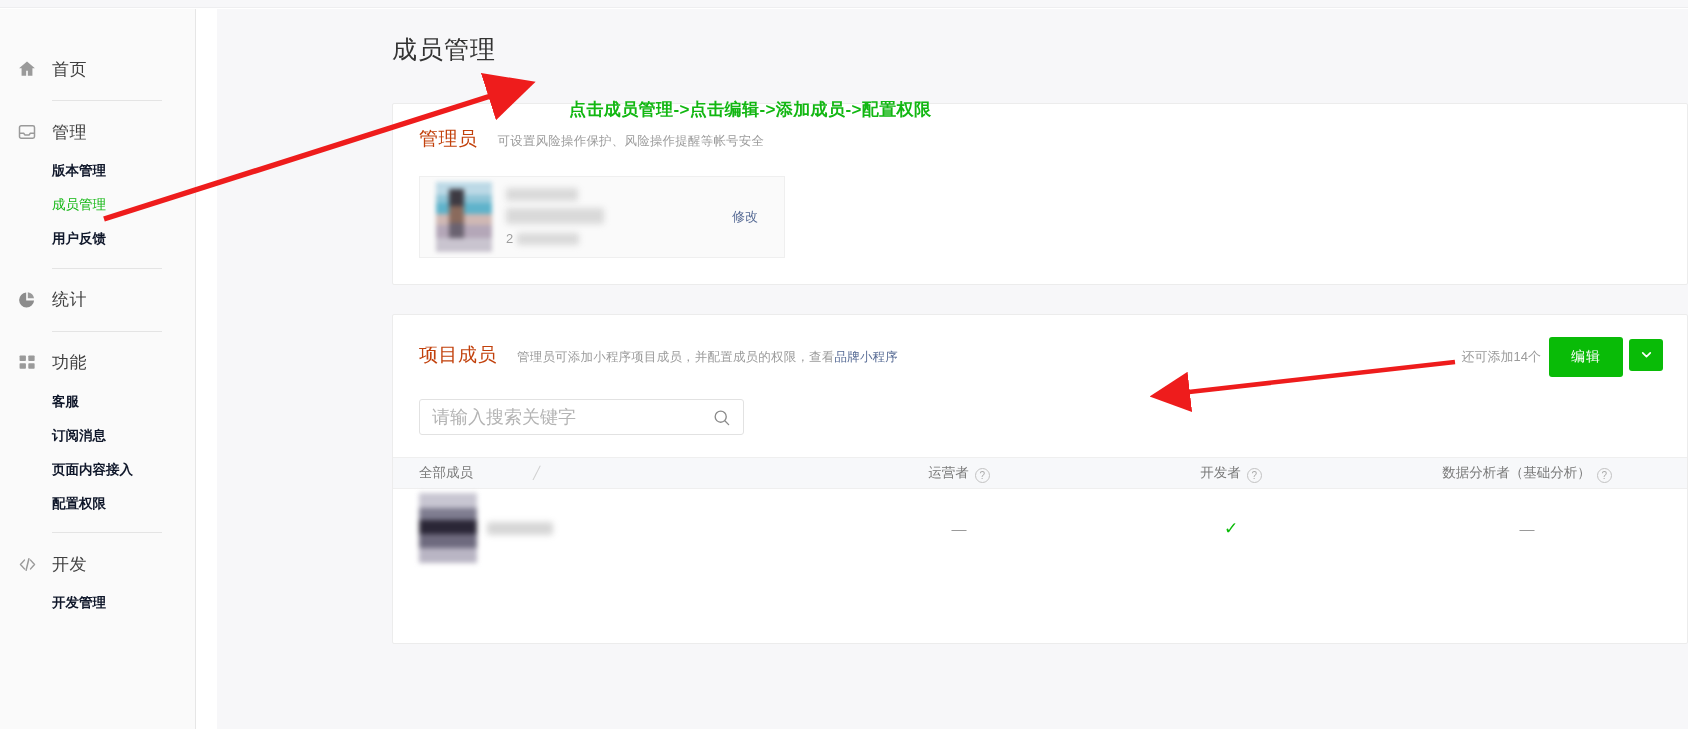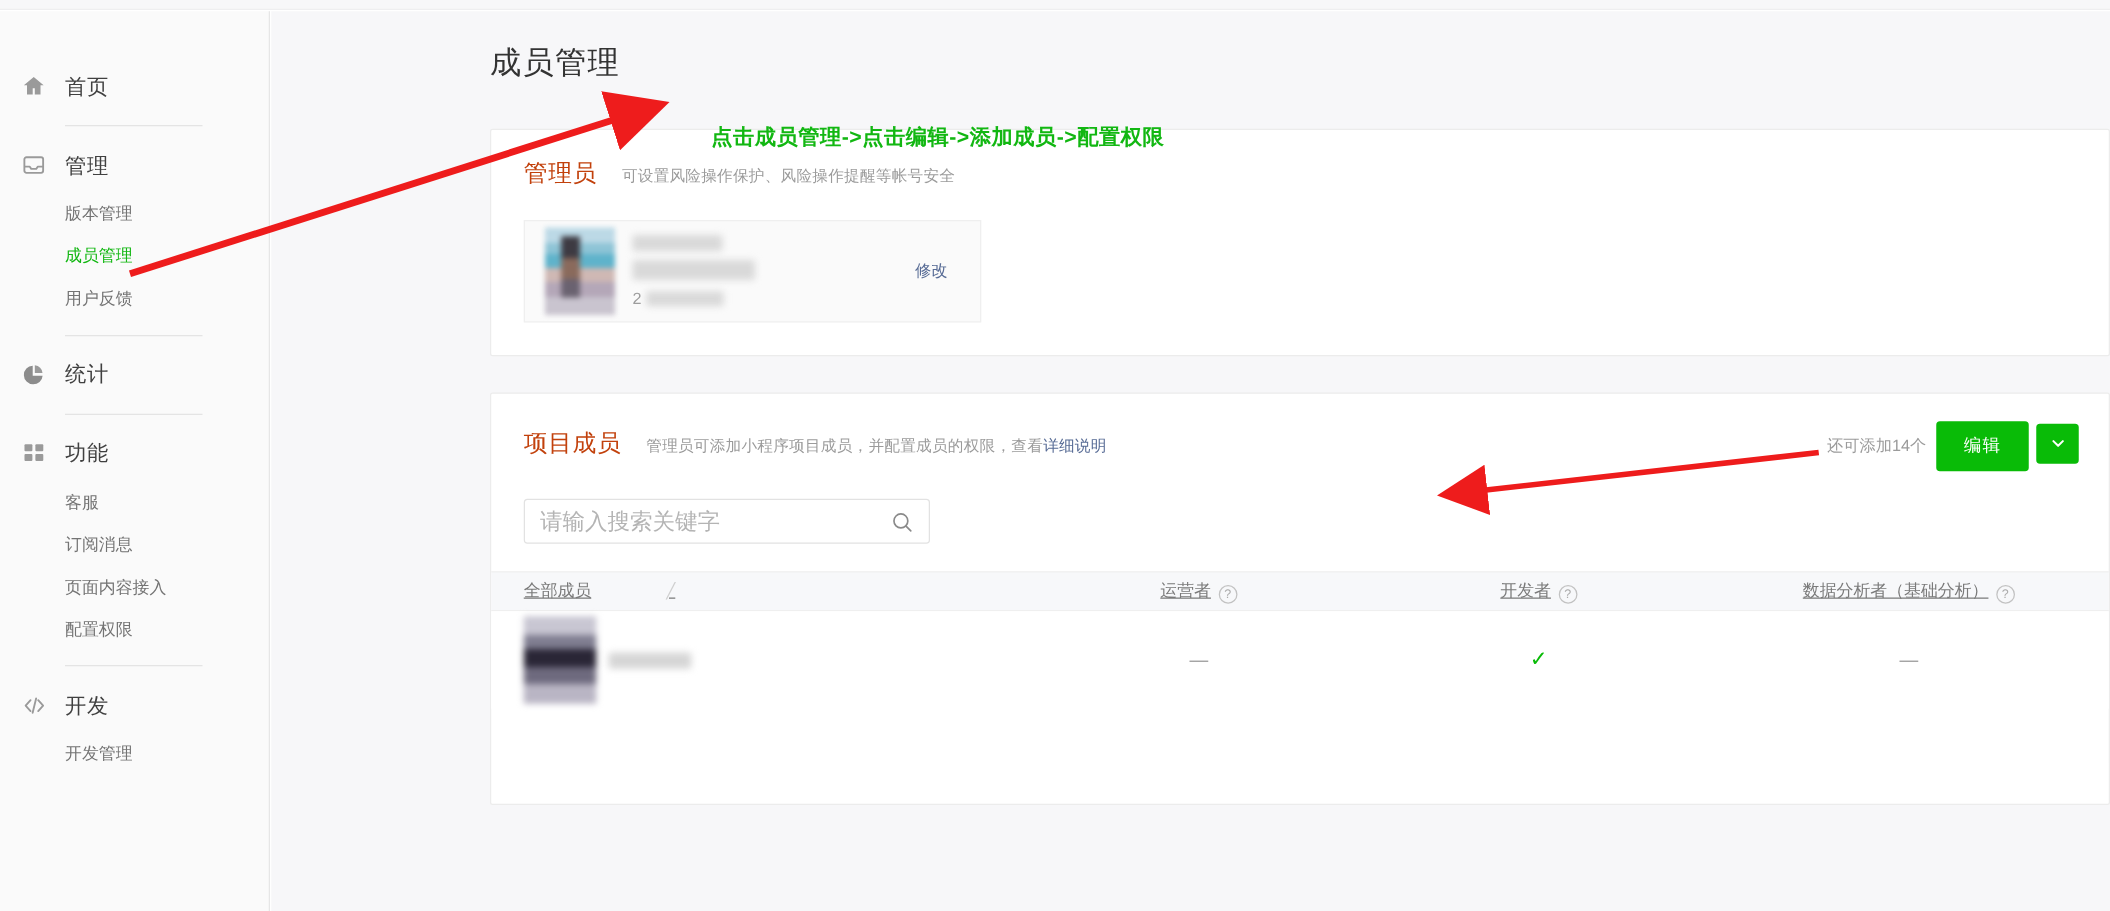--- a/index.html
+++ b/index.html
@@ -12,37 +12,37 @@
   .page { position: relative; width: 1688px; height: 729px; background: #ffffff; }
 
   
   .topbar {
     position: absolute; left: 0; top: 0; width: 1688px; height: 8px;
     background: #f7f7f9; border-bottom: 1px solid #eeeef0;
   }
 
   
   .sidebar {
-    position: absolute; left: 0; top: 9px; width: 216px; height: 720px;
+    position: absolute; left: 0; top: 9px; width: 196px; height: 720px;
     background: #fafafa; border-right: 1px solid #e6e6e6;
     padding-top: 40px;
   }
   .nav-group { padding: 0; }
   .nav-top {
     display: flex; align-items: center; height: 40px;
     padding-left: 14px; margin-bottom: 2px; cursor: pointer;
   }
   .nav-top .ico {
     width: 26px; height: 26px; display: flex; align-items: center;
     justify-content: center; color: #9a9a9a; margin-right: 12px; flex: 0 0 26px;
   }
   .nav-top .lbl { font-size: 17px; color: #404040; letter-spacing: .5px; }
   .nav-sub {
-    display: block; font-size: 13.5px; color: #737373;
-    padding: 9px 0 9px 52px; cursor: pointer; line-height: 1.2;
+    display: block; font-size: 13.5px; color: #0f172a;
+    padding: 9px 0 9px 52px; cursor: pointer; line-height: 1.2; font-weight: bold;
   }
   .nav-sub.active { color: #12b712; font-weight: 400; }
   .nav-divider {
     height: 1px; background: #e4e4e4; margin: 11px 0 11px 52px; width: 110px;
   }
 
   
   .main {
     position: absolute; left: 217px; top: 9px; right: 0; bottom: 0;
     background: #f7f7f9; overflow: hidden;
@@ -129,21 +129,21 @@
     color: #555; font-family: inherit; background: transparent;
   }
   .search-box input::placeholder { color: #b4b4b4; }
   .search-icon { color: #8a8a8a; display: flex; flex: 0 0 auto; }
 
   
   .tbl { margin-top: 22px; width: 100%; }
   .tbl-head {
     display: flex; align-items: center; height: 32px;
     background: #f7f8fa; border-top: 1px solid #efefef; border-bottom: 1px solid #efefef;
-    font-size: 13.5px; color: #7a7a7a; text-decoration: underline;
+    font-size: 13.5px; color: #7a7a7a;
   }
   .tbl-row {
     display: flex; align-items: center; height: 78px;
     font-size: 13.5px; color: #7a7a7a; background: #fff;
   }
   .col-name  { flex: 0 0 430px; padding-left: 26px; display:flex; align-items:center; }
   .col-perm  { flex: 0 0 272px; text-align: center; }
   .col-perm2 { flex: 0 0 272px; text-align: center; }
   .col-perm3 { flex: 1 1 auto; text-align: center; }
   .hint-q {
@@ -274,21 +274,21 @@
             <span class="blur-bar" style="width:62px;height:12px;display:block;"></span>
           </div>
         </div>
         <a class="admin-modify">修改</a>
       </div>
     </section>
 
     <section class="card members">
       <div class="card-head">
         <h2>项目成员</h2>
-        <span class="sub"><span>管理员可添加小程序项目成员，并配置成员的权限，查看</span><a>详细说明</a></span>
+        <span class="sub"><span>管理员可添加小程序项目成员，并配置成员的权限，查看</span><a>品牌小程序</a></span>
         <span class="spacer"></span>
         <span class="remain">还可添加14个</span>
         <button class="btn-green">编辑</button>
         <button class="btn-caret">
           <span>
             <svg width="13" height="13" viewBox="0 0 24 24" fill="none" stroke="#fff" stroke-width="3" stroke-linecap="round" stroke-linejoin="round">
                 <path d="M5 9l7 7 7-7"></path>
               </svg>
           </span>
         </button>

